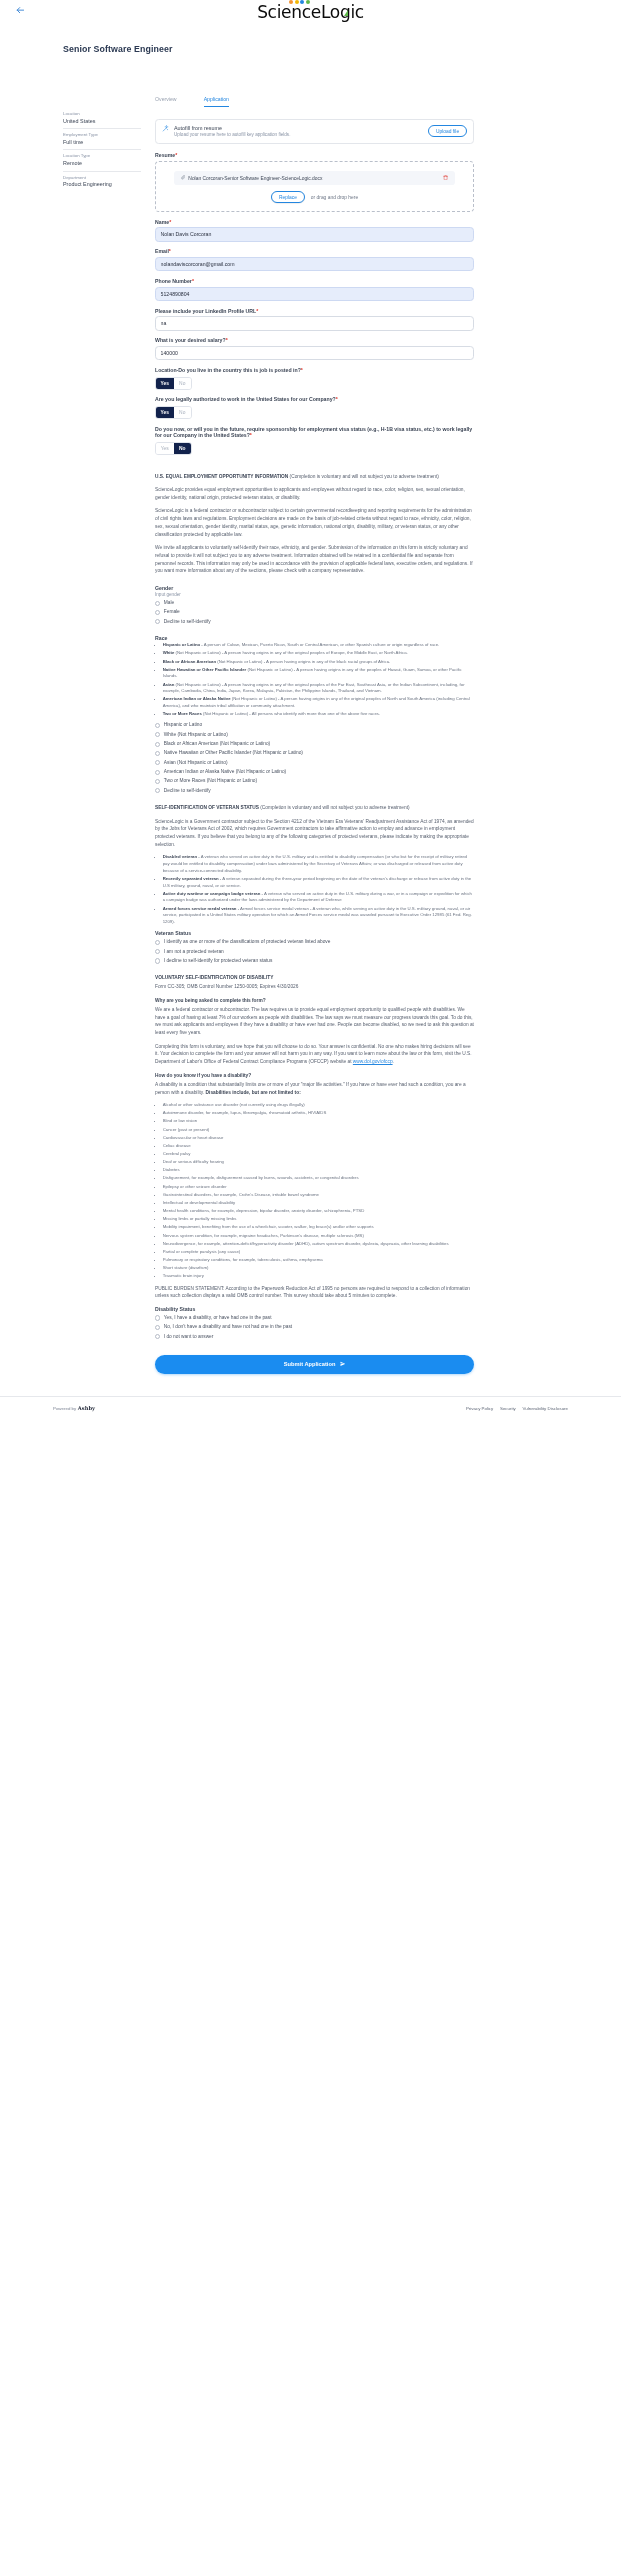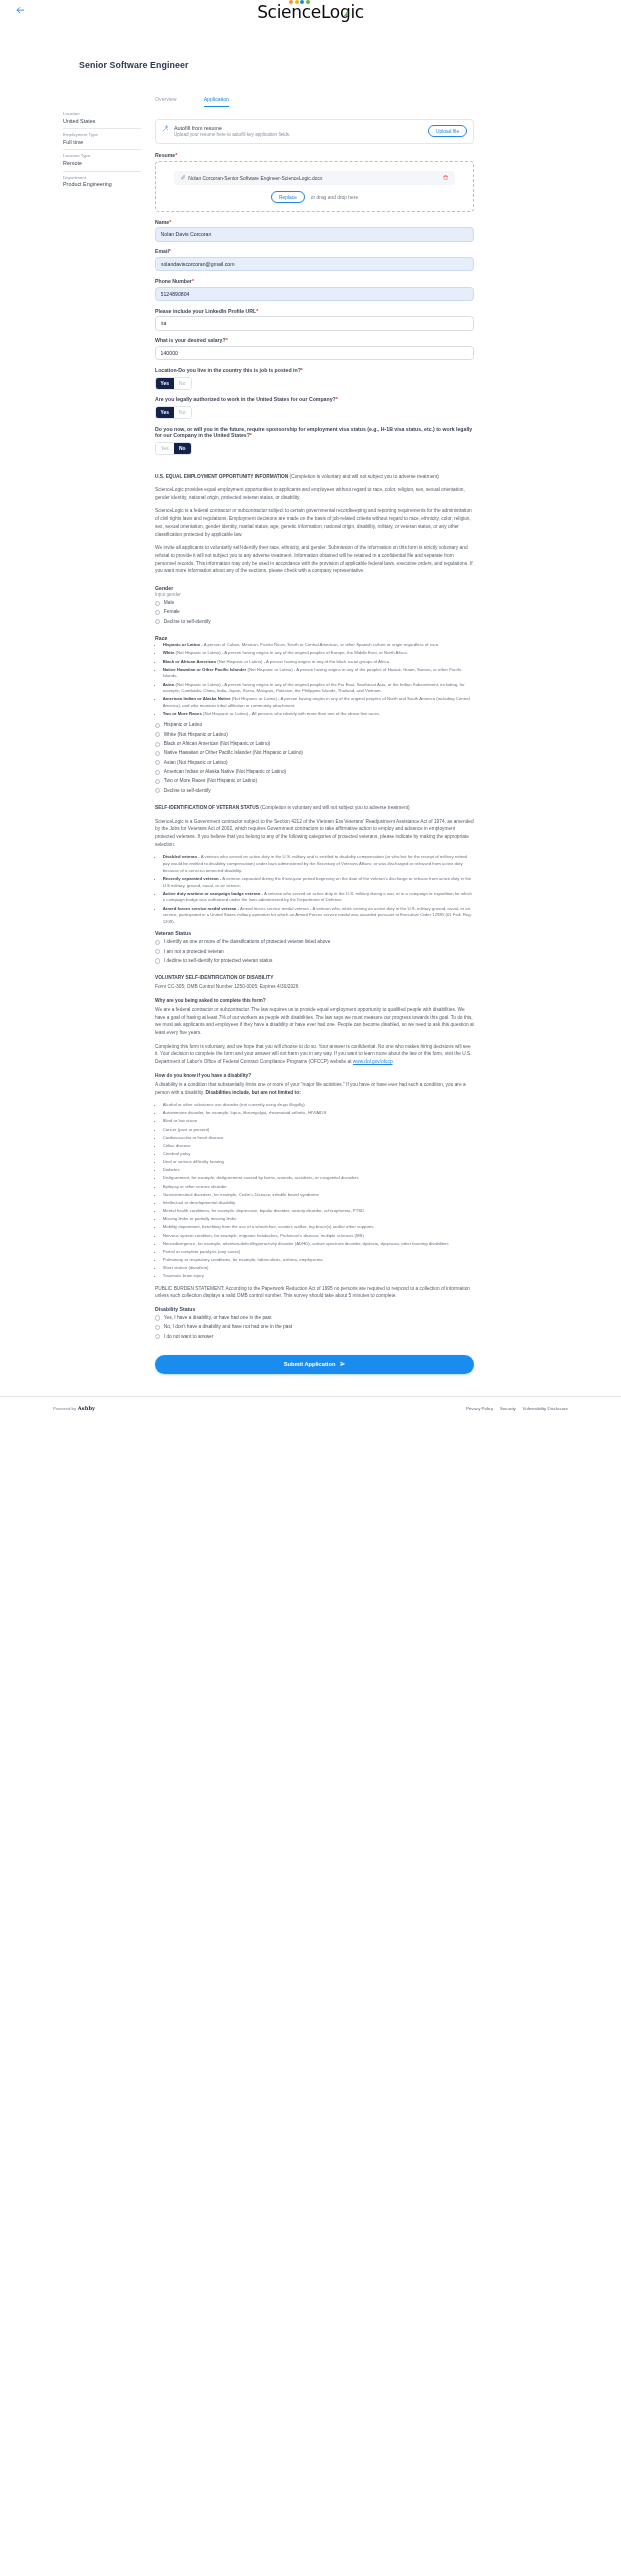--- a/index.html
+++ b/index.html
@@ -36,21 +36,21 @@
   .logo-dots i { width:4.1px; height:4.1px; border-radius:50%; display:block; }
   .logo-tri {
     position:absolute; right:16px; top:6.2px;
     width:0; height:0; border-left:4.6px solid transparent;
     border-right:0 solid transparent; border-bottom:6.7px solid #5fb84a;
     transform:rotate(0deg);
   }
 
   
   h1.job-title {
-    margin:16px; padding:0 0 0 0;
+    margin:0; padding:0 0 0 0;
     font-size:8.8px; font-weight:bold; color:#2b3952;
     position:absolute; left:63px; top:44px; letter-spacing:0.1px;
   }
 
   
   .cols { position:relative; padding-top:64px; }
   .sidebar { position:absolute; left:63px; top:76px; width:78px; }
   .meta-block { padding:3.1px 0 4.6px 0; }
   .meta-block + .meta-block { border-top:0.5px solid #e6e8ec; }
   .meta-label { font-size:4.4px; color:#8a94a6; margin-bottom:1.5px; }

